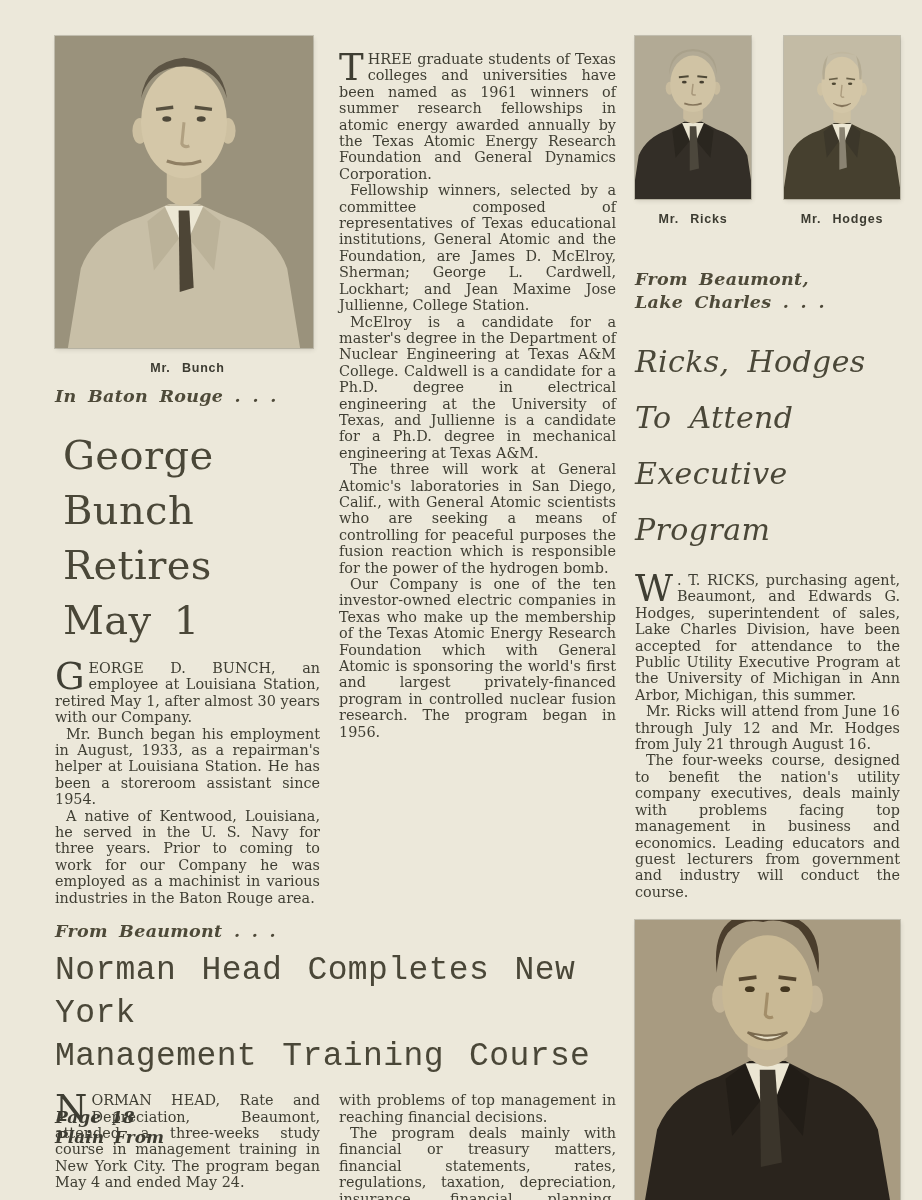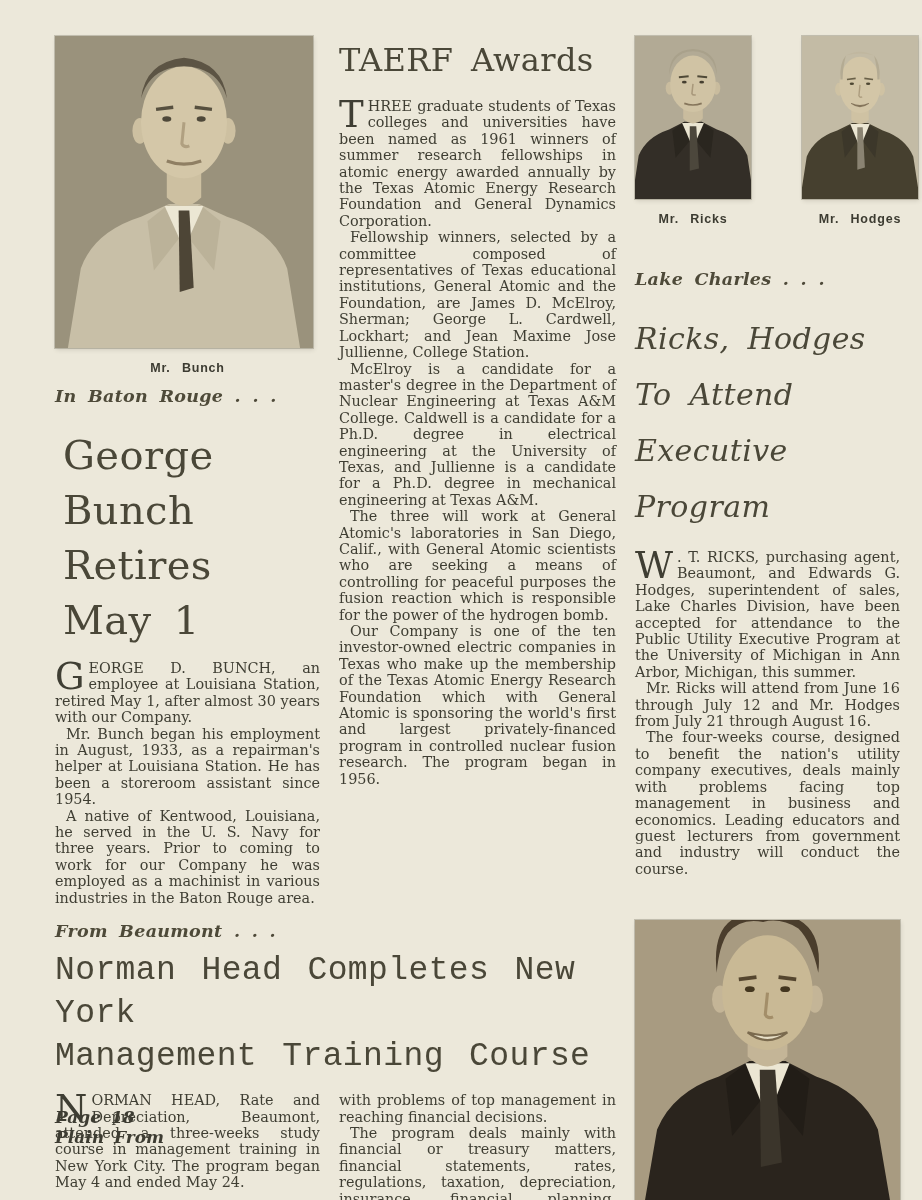--- a/index.html
+++ b/index.html
@@ -22,21 +22,21 @@
 
   
   .photo {
     overflow: hidden;
     box-shadow: 0 0 0 1px rgba(95,90,72,.28), 1px 2px 4px rgba(95,90,72,.18);
   }
   .photo svg { display: block; width: 100%; height: 100%; }
   .photo-lg { width: 258px; height: 312px; }
   .photo-sm { width: 116px; height: 163px; }
   .photo-head { width: 265px; height: 300px; }
-  .photo-pair { display: flex; gap: 51px; }
+  .photo-pair { display: flex; gap: 33px; }
   .photo-sm-wrap { width: 116px; }
   .photo-caption {
     font-family: "Liberation Sans", sans-serif;
     font-weight: 700;
     font-size: 12.5px;
     letter-spacing: .8px;
     word-spacing: 7px;
     text-align: center;
     color: #3c3b31;
     margin-top: 13px;
@@ -133,21 +133,20 @@
 
       <div class="body-text">
         <p><span class="dropcap">G</span><span>EORGE D. BUNCH, an employee at Louisiana Station, retired May 1, after almost 30 years with our Company.</span></p>
         <p class="indent">Mr. Bunch began his employment in August, 1933, as a repairman's helper at Louisiana Station. He has been a storeroom assistant since 1954.</p>
         <p class="indent">A native of Kentwood, Louisiana, he served in the U. S. Navy for three years. Prior to coming to work for our Company he was employed as a machinist in various industries in the Baton Rouge area.</p>
       </div>
     </div>
 
     <div>
       <h1 class="headline hl-mid">
-        <span class="hl-line">TAERF Awards</span>
       </h1>
       <div class="body-text">
         <p><span class="dropcap">T</span><span>HREE graduate students of Texas colleges and universities have been named as 1961 winners of summer research fellowships in atomic energy awarded annually by the Texas Atomic Energy Research Foundation and General Dynamics Corporation.</span></p>
         <p class="indent">Fellowship winners, selected by a committee composed of representatives of Texas educational institutions, General Atomic and the Foundation, are James D. McElroy, Sherman; George L. Cardwell, Lockhart; and Jean Maxime Jose Jullienne, College Station.</p>
         <p class="indent">McElroy is a candidate for a master's degree in the Department of Nuclear Engineering at Texas A&amp;M College. Caldwell is a candidate for a Ph.D. degree in electrical engineering at the University of Texas, and Jullienne is a candidate for a Ph.D. degree in mechanical engineering at Texas A&amp;M.</p>
         <p class="indent">The three will work at General Atomic's laboratories in San Diego, Calif., with General Atomic scientists who are seeking a means of controlling for peaceful purposes the fusion reaction which is responsible for the power of the hydrogen bomb.</p>
         <p class="indent">Our Company is one of the ten investor-owned electric companies in Texas who make up the membership of the Texas Atomic Energy Research Foundation which with General Atomic is sponsoring the world's first and largest privately-financed program in controlled nuclear fusion research. The program began in 1956.</p>
       </div>
     </div>
 
@@ -199,20 +198,21 @@
               <ellipse cx="67.5" cy="44" rx="2" ry="1.2" fill="#4e4733"></ellipse>
               <path d="M60,45 L59,55 Q60,57 62,56" stroke="#ac9c7e" stroke-width="1.3" fill="none"></path>
               <path d="M52,62 Q60,68 68,62 Q60,66 52,62 Z" fill="#e9e1c9" stroke="#85755b" stroke-width="1"></path>
             </svg>
           </div>
           <div class="photo-caption">Mr. Hodges</div>
         </div>
       </div>
 
       <div class="kicker mt-kicker-right">
+        <span>From Beaumont,</span>
         <span>Lake Charles . . .</span>
       </div>
 
       <h1 class="headline hl-right">
         <span class="hl-line">Ricks, Hodges</span>
         <span class="hl-line">To Attend</span>
         <span class="hl-line">Executive Program</span>
       </h1>
 
       <div class="body-text">

